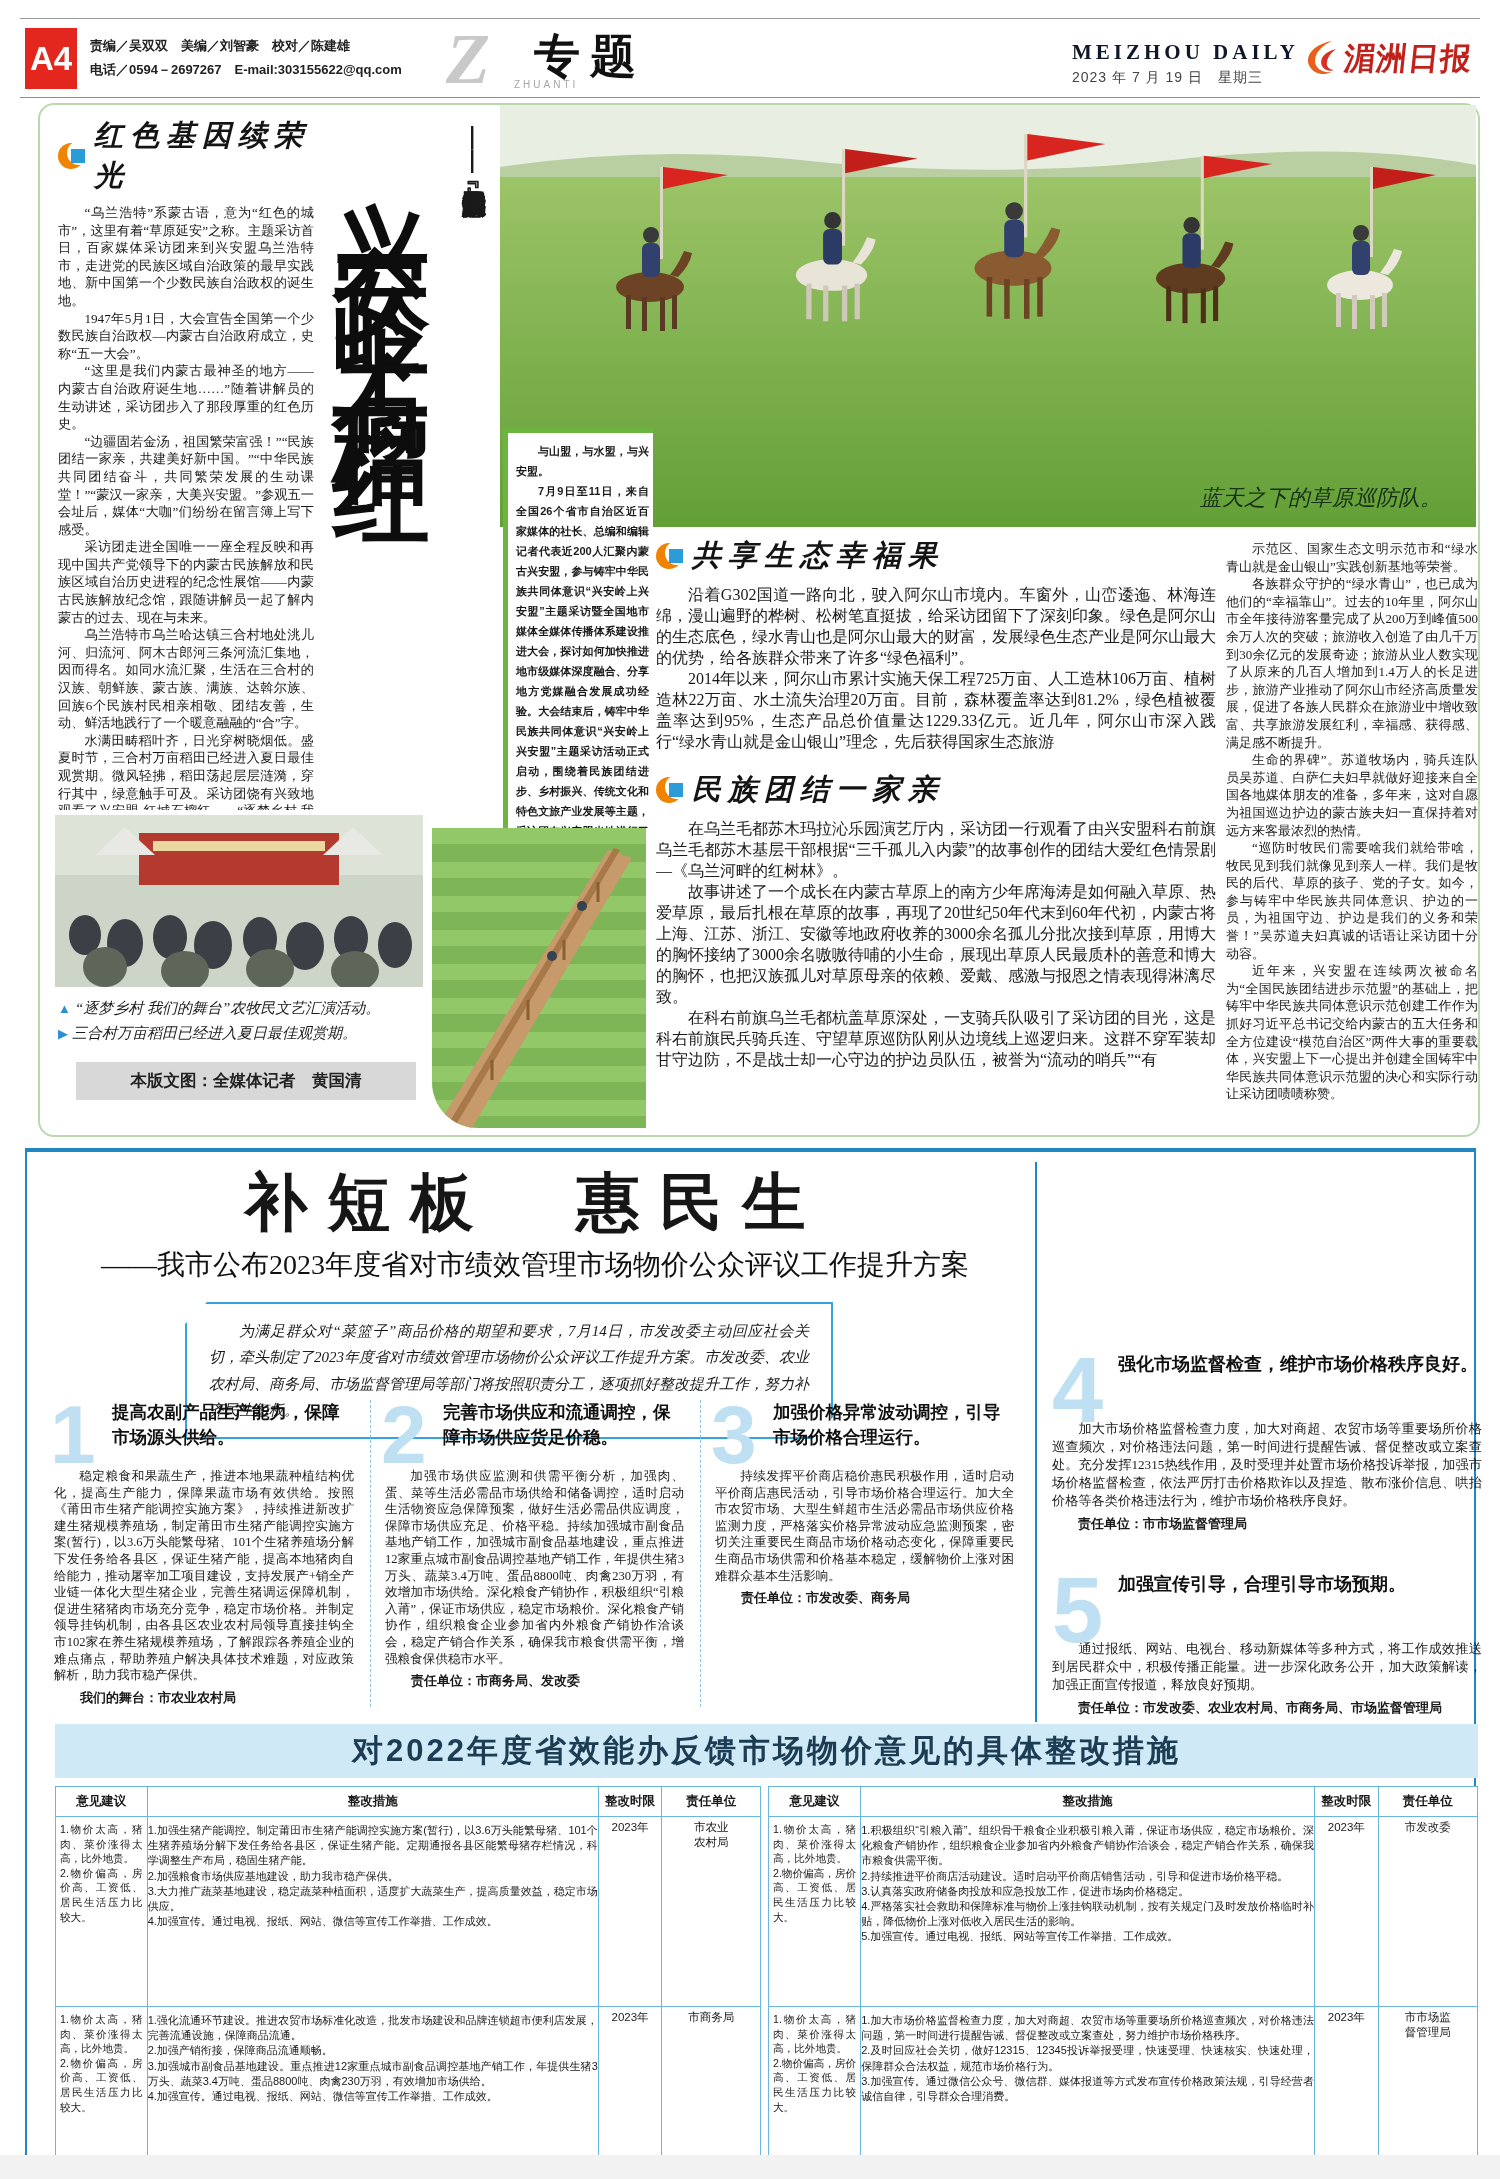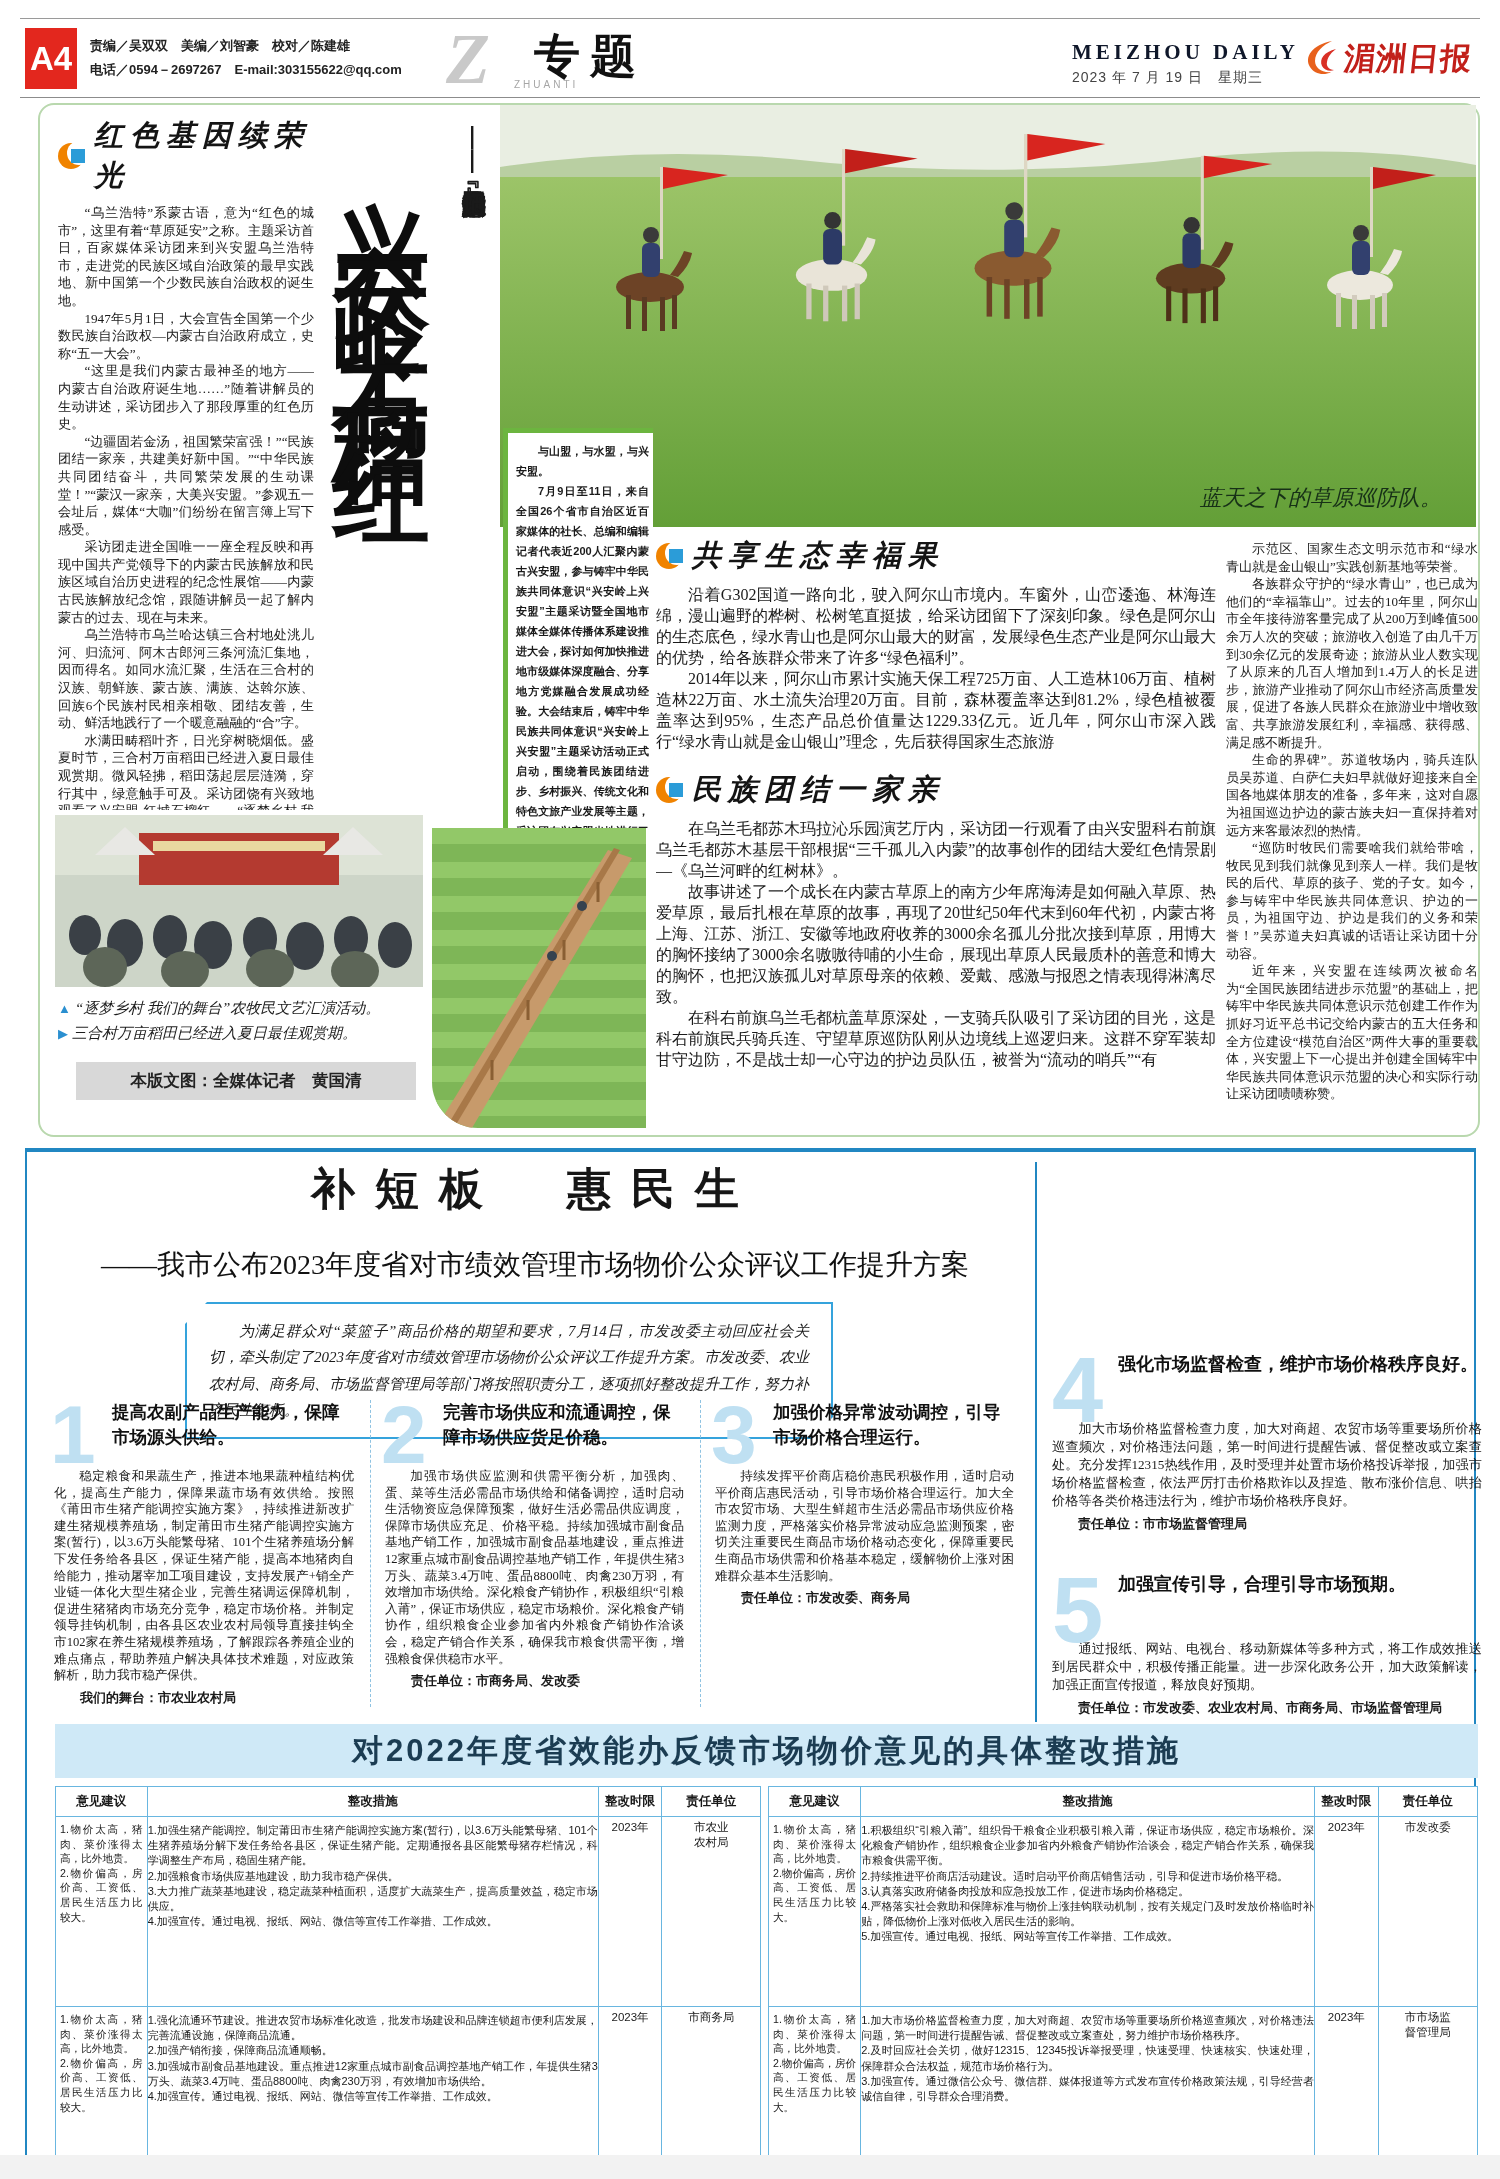--- a/index.html
+++ b/index.html
@@ -60,21 +60,21 @@
   .photoB{left:432px;top:828px;width:214px;height:300px;border-radius:0 0 0 46px;overflow:hidden;}
   .caps{left:58px;top:996px;width:366px;font-family:"Liberation Serif",serif;font-style:italic;
       font-size:15px;line-height:24px;color:#1c1c1c;}
   .caps .tri{color:#2a8fd0;font-style:normal;font-size:13px;margin-right:4px;}
   .credit{left:76px;top:1062px;width:340px;height:38px;background:#d8d8d8;
       display:flex;align-items:center;justify-content:center;
       font-family:"Liberation Sans",sans-serif;font-weight:bold;font-size:16.5px;color:#222;}
   
   .a2box{left:25px;top:1148px;width:1451px;height:1014px;border:2px solid #2187c2;border-top-width:4px;box-sizing:border-box;}
   .a2title{left:60px;top:1160px;width:950px;text-align:center;
-      font-family:"Liberation Serif",serif;font-weight:900;font-size:44px;letter-spacing:20px;color:#161616;}
+      font-family:"Liberation Serif",serif;font-weight:900;font-size:63px;letter-spacing:20px;color:#161616;}
   .a2sub{left:40px;top:1246px;width:990px;text-align:center;
       font-family:"Liberation Serif",serif;font-size:28px;color:#111;}
   .a2intro{left:185px;top:1302px;width:600px;border:2px solid #35a3dc;background:#fff;
       padding:14px 22px;font-family:"Liberation Serif",serif;font-style:italic;
       font-size:15px;line-height:1.75;text-align:justify;
       clip-path:polygon(0 22px,22px 0,100% 0,100% calc(100% - 22px),calc(100% - 22px) 100%,0 100%);}
   .a2intro p{margin:0;text-indent:2em;}
   .a2shadow{left:200px;top:1318px;width:604px;height:100px;background:#cfe9f7;z-index:-1;}
   .itemsrow{left:40px;top:1400px;width:990px;display:flex;}
   .itm{position:relative;width:330px;box-sizing:border-box;padding:0 16px 0 14px;}

